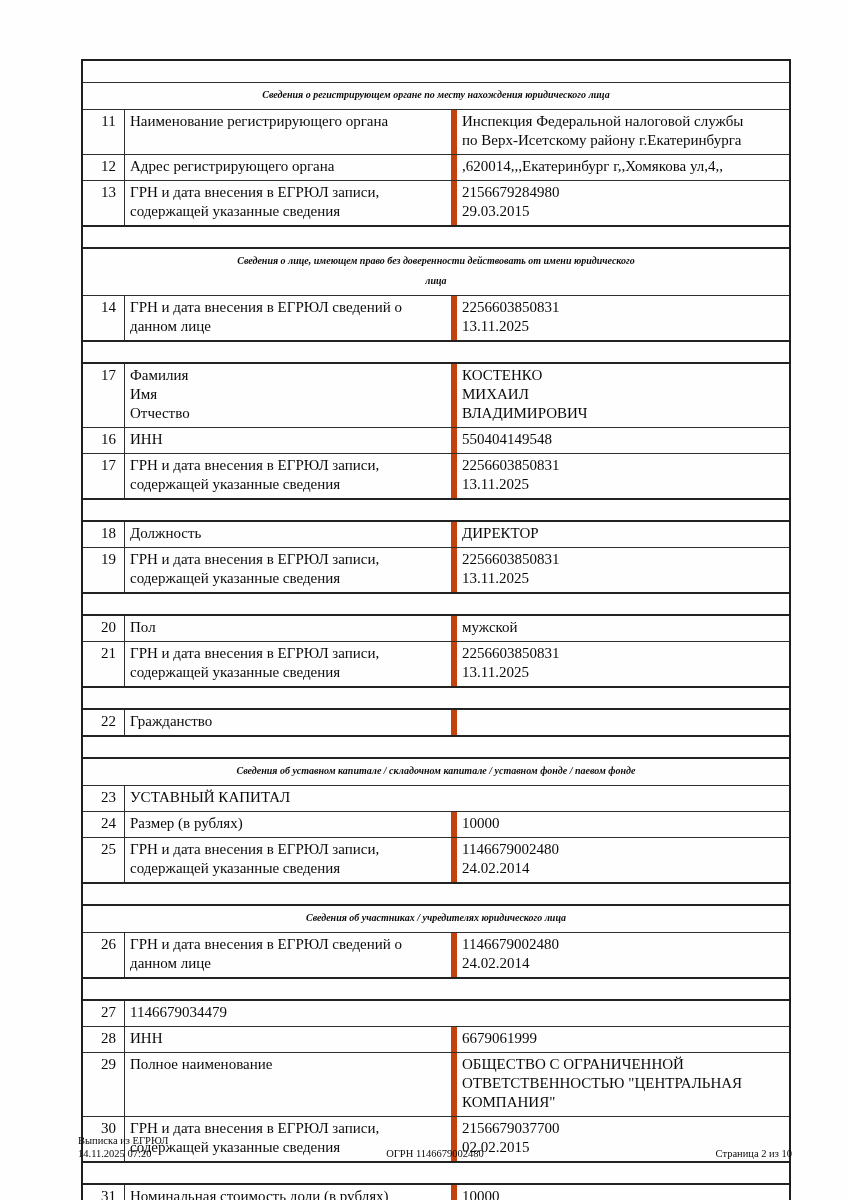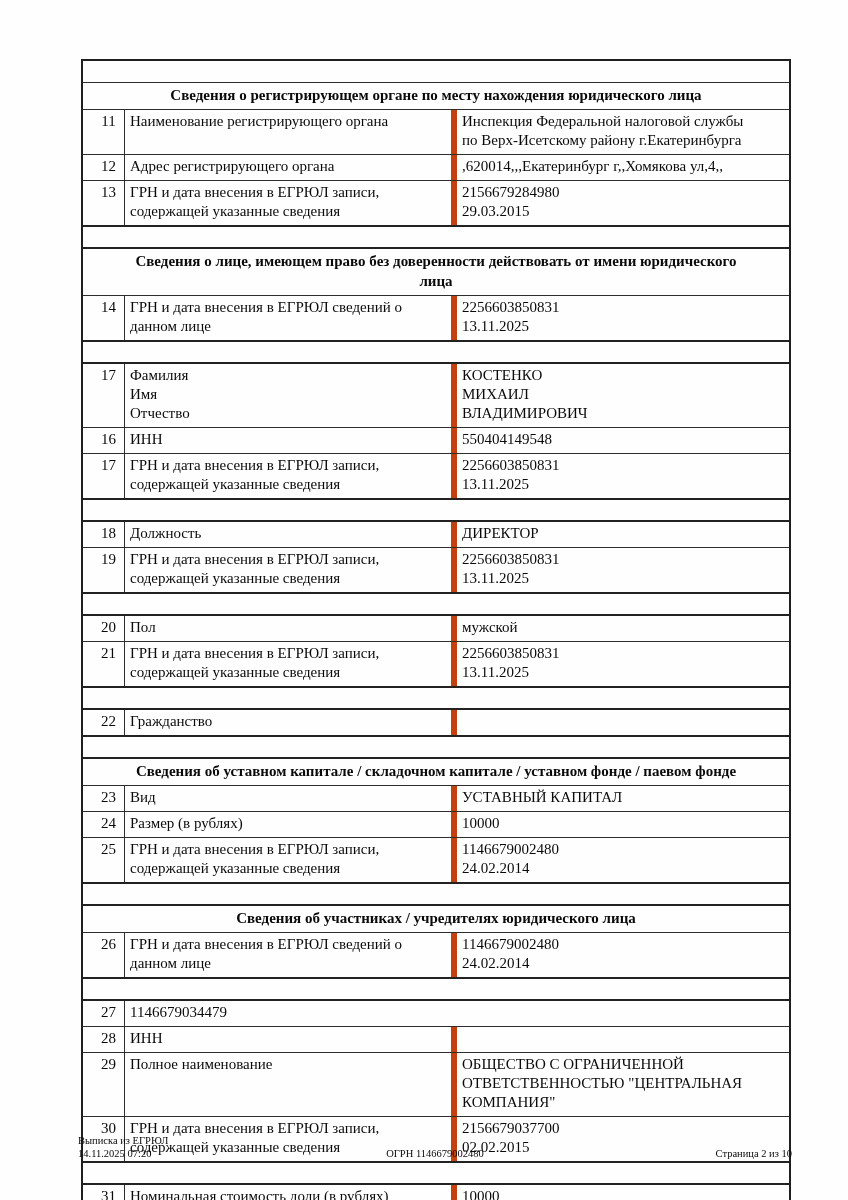--- a/index.html
+++ b/index.html
@@ -20,26 +20,27 @@
     box-sizing: border-box;
     border: 2px solid #1f1f1f;
     background: #fefefe;
   }
   .row { border-top: 1px solid #2e2e2e; }
   .row:first-child { border-top: none; }
   .spacer-row, .spacer-row + .row { border-top-width: 2px; border-top-color: #222222; }
   .blank-row { height: 21px; }
   .spacer-row { height: 20px; }
   .section-row {
-    font-size: 15px;
+    font-size: 10px;
     font-weight: 700;
     text-align: center;
     line-height: 20px;
     padding: 2px 6px 4px;
     white-space: pre-line;
+    font-style: italic;
   }
   .data-row {
     display: grid;
     grid-template-columns: 42px 332px 1fr;
     min-height: 22px;
   }
   .td {
     font-size: 15px;
     line-height: 19px;
     padding: 2px 5px 4px;
@@ -152,21 +153,20 @@
   </div>
       <div class="row spacer-row"></div>
       <div class="row data-row">
     <div class="td td-num">22</div>
     <div class="td td-label">Гражданство</div>
   </div>
       <div class="row spacer-row"></div>
       <div class="row section-row">Сведения об уставном капитале / складочном капитале / уставном фонде / паевом фонде</div>
       <div class="row data-row">
     <div class="td td-num">23</div>
-    <div class="td td-label">Вид</div>
     <div class="td td-value">УСТАВНЫЙ КАПИТАЛ</div>
   </div>
       <div class="row data-row">
     <div class="td td-num">24</div>
     <div class="td td-label">Размер (в рублях)</div>
     <div class="td td-value">10000</div>
   </div>
       <div class="row data-row">
     <div class="td td-num">25</div>
     <div class="td td-label">ГРН и дата внесения в ЕГРЮЛ записи,
@@ -184,20 +184,21 @@
 24.02.2014</div>
   </div>
       <div class="row spacer-row"></div>
       <div class="row data-row">
     <div class="td td-num">27</div>
     <div class="td td-value">1146679034479</div>
   </div>
       <div class="row data-row">
     <div class="td td-num">28</div>
     <div class="td td-label">ИНН</div>
+    <div class="td td-value">6679061999</div>
   </div>
       <div class="row data-row">
     <div class="td td-num">29</div>
     <div class="td td-label">Полное наименование</div>
     <div class="td td-value">ОБЩЕСТВО С ОГРАНИЧЕННОЙ
 ОТВЕТСТВЕННОСТЬЮ "ЦЕНТРАЛЬНАЯ
 КОМПАНИЯ"</div>
   </div>
       <div class="row data-row">
     <div class="td td-num">30</div>

